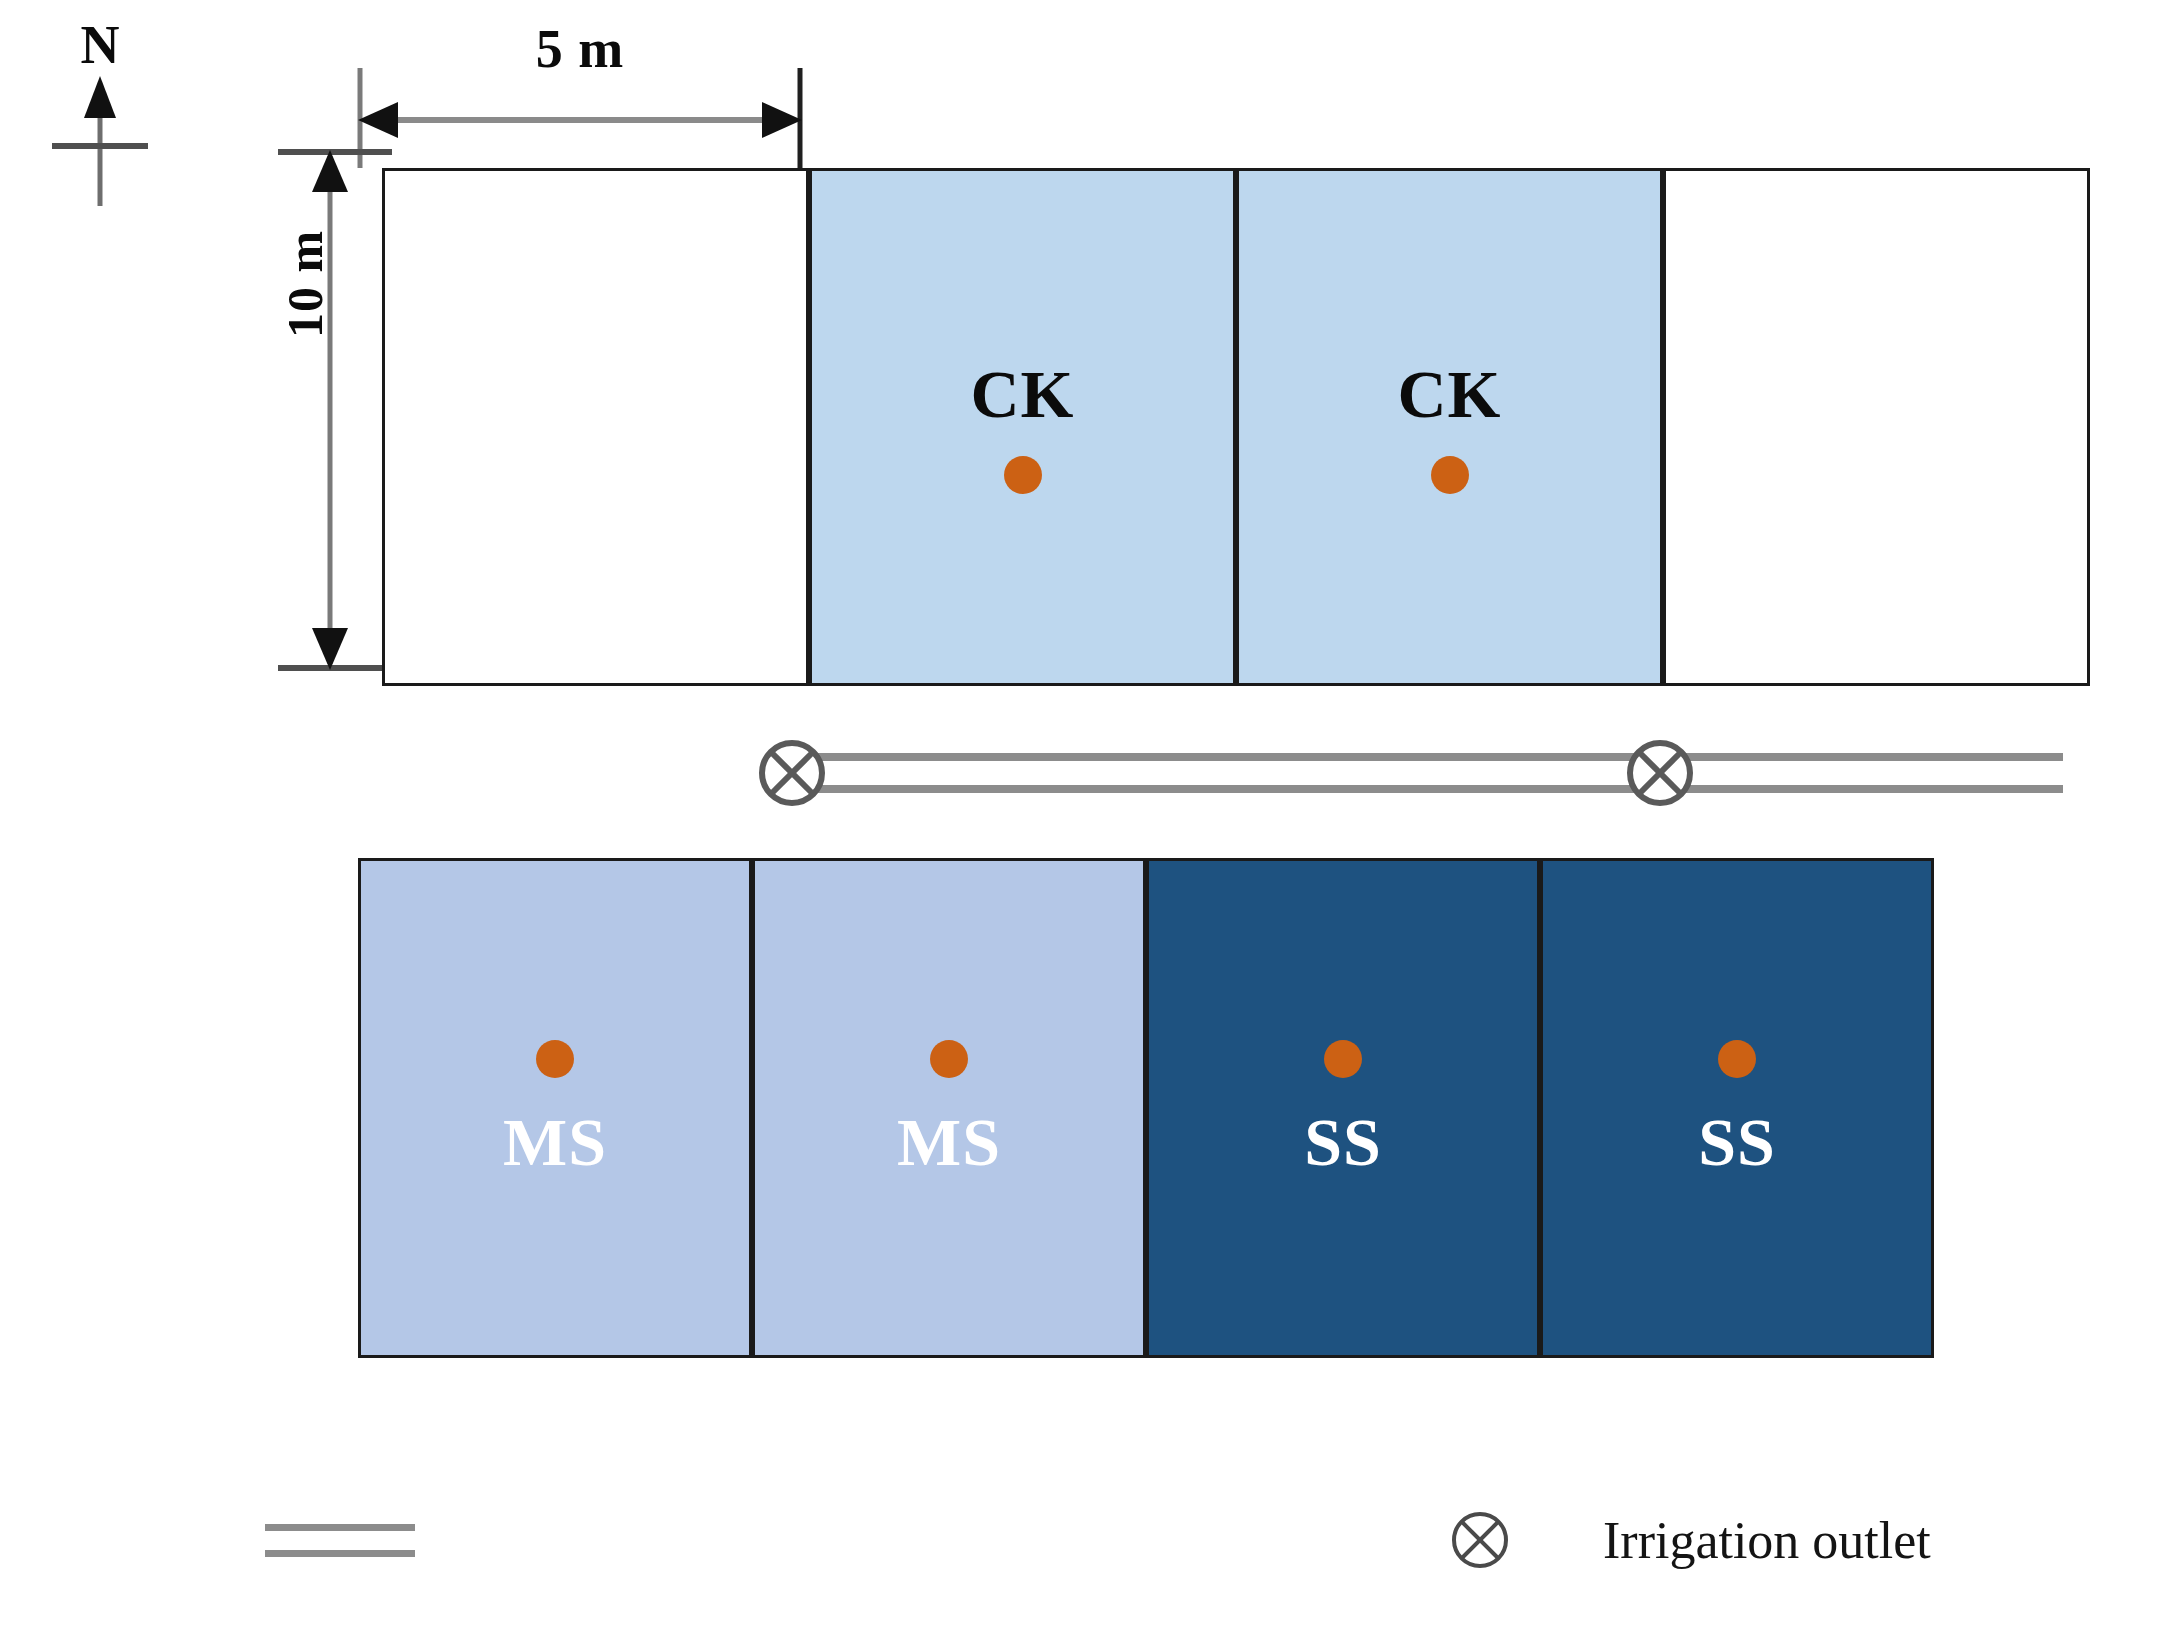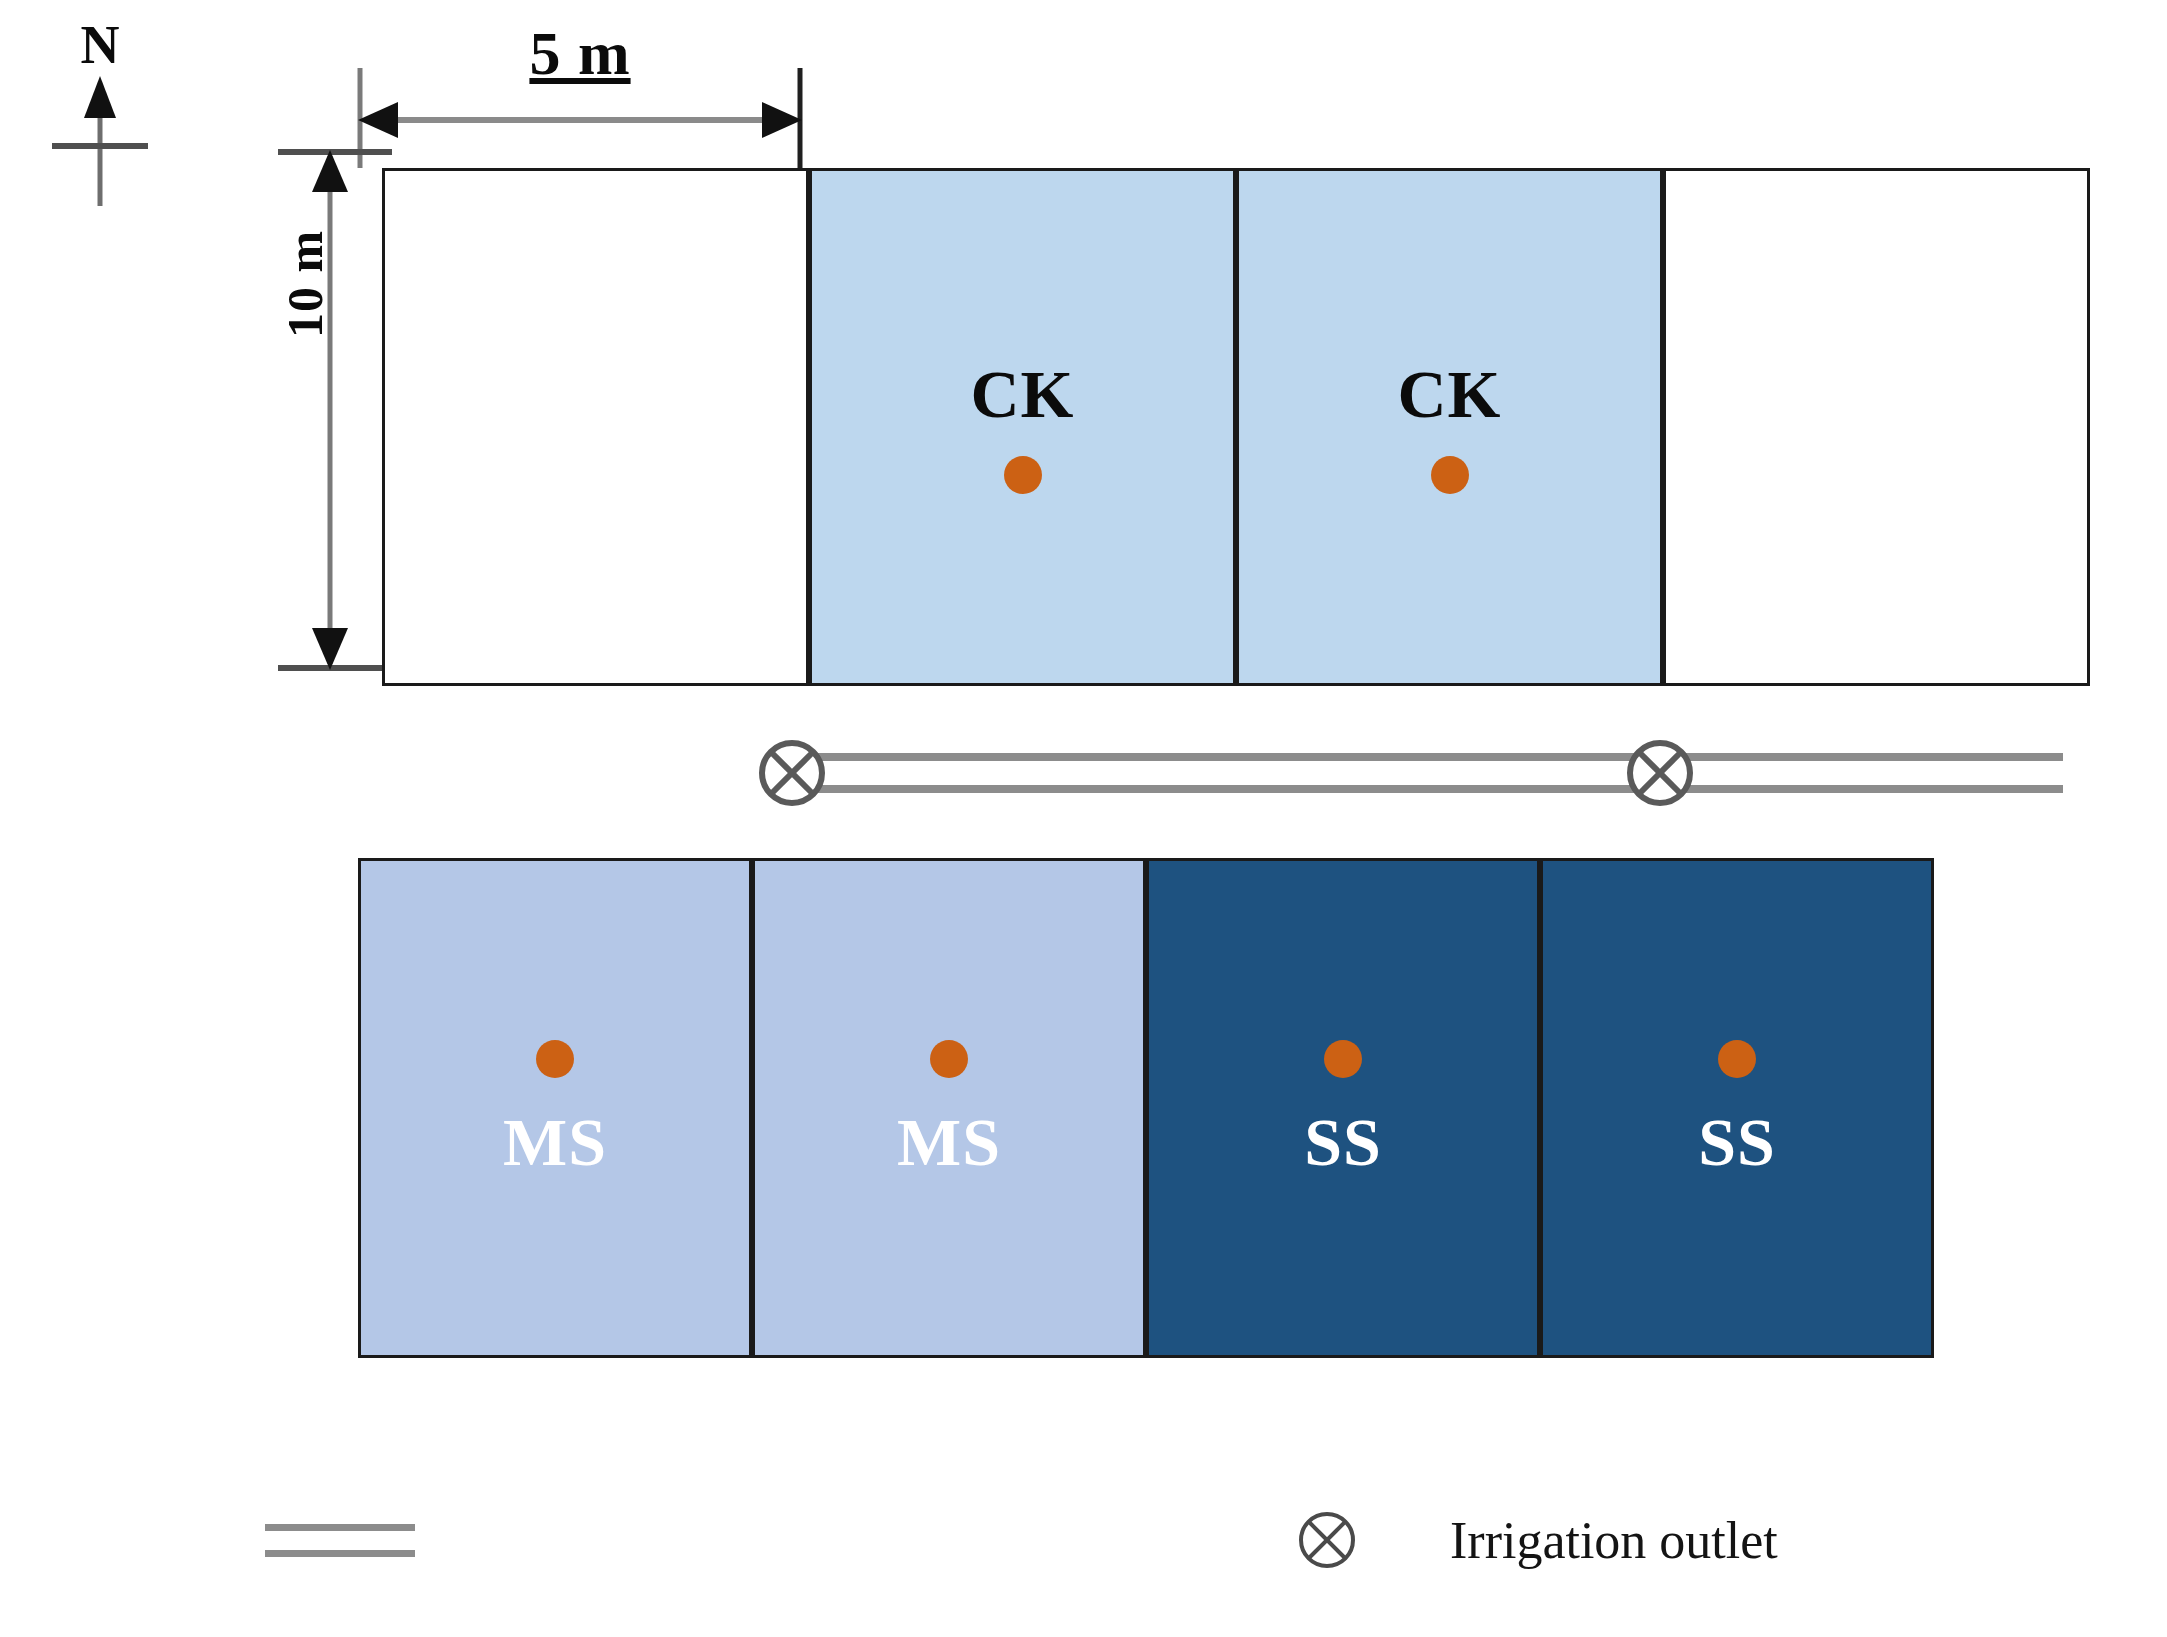--- a/index.html
+++ b/index.html
@@ -38,25 +38,24 @@
     font-weight: bold;
     line-height: 1;
     color: #0b0b0b;
   }
 
   
   #dim-5m-label {
     left: 360px; top: 18px;
     width: 440px;
     text-align: center;
-    font-size: 62px;
+    font-size: 54px;
     font-weight: bold;
     color: #0b0b0b;
     letter-spacing: 1px;
-    text-decoration: underline;
   }
   #dim-10m-label {
     left: 175px; top: 255px;
     width: 260px;
     text-align: center;
     font-size: 50px;
     font-weight: bold;
     color: #0b0b0b;
     transform: rotate(-90deg);
     transform-origin: center center;
@@ -228,21 +227,21 @@
 
   <div class="abs" id="legend">
 
     <div class="legend-entry" style="left:265px;">
       <span class="legend-swatch-pipe">
         <i class="l1" style="background: rgb(140, 140, 140);"></i>
           <i class="l2" style="background: rgb(140, 140, 140);"></i>
       </span>
     </div>
 
-    <div class="legend-entry" style="left:1294px;">
+    <div class="legend-entry" style="left:1447px;">
       <span class="legend-swatch-outlet">
         <svg width="66" height="66" viewBox="0 0 66 66">
           <circle cx="33" cy="33" r="26" fill="#ffffff" stroke="#4a4a4a" stroke-width="4"></circle>
           <line x1="15" y1="15" x2="51" y2="51" stroke="#4a4a4a" stroke-width="4"></line>
           <line x1="51" y1="15" x2="15" y2="51" stroke="#4a4a4a" stroke-width="4"></line>
         </svg>
       </span>
       <span class="legend-text">Irrigation outlet</span>
     </div>
 

